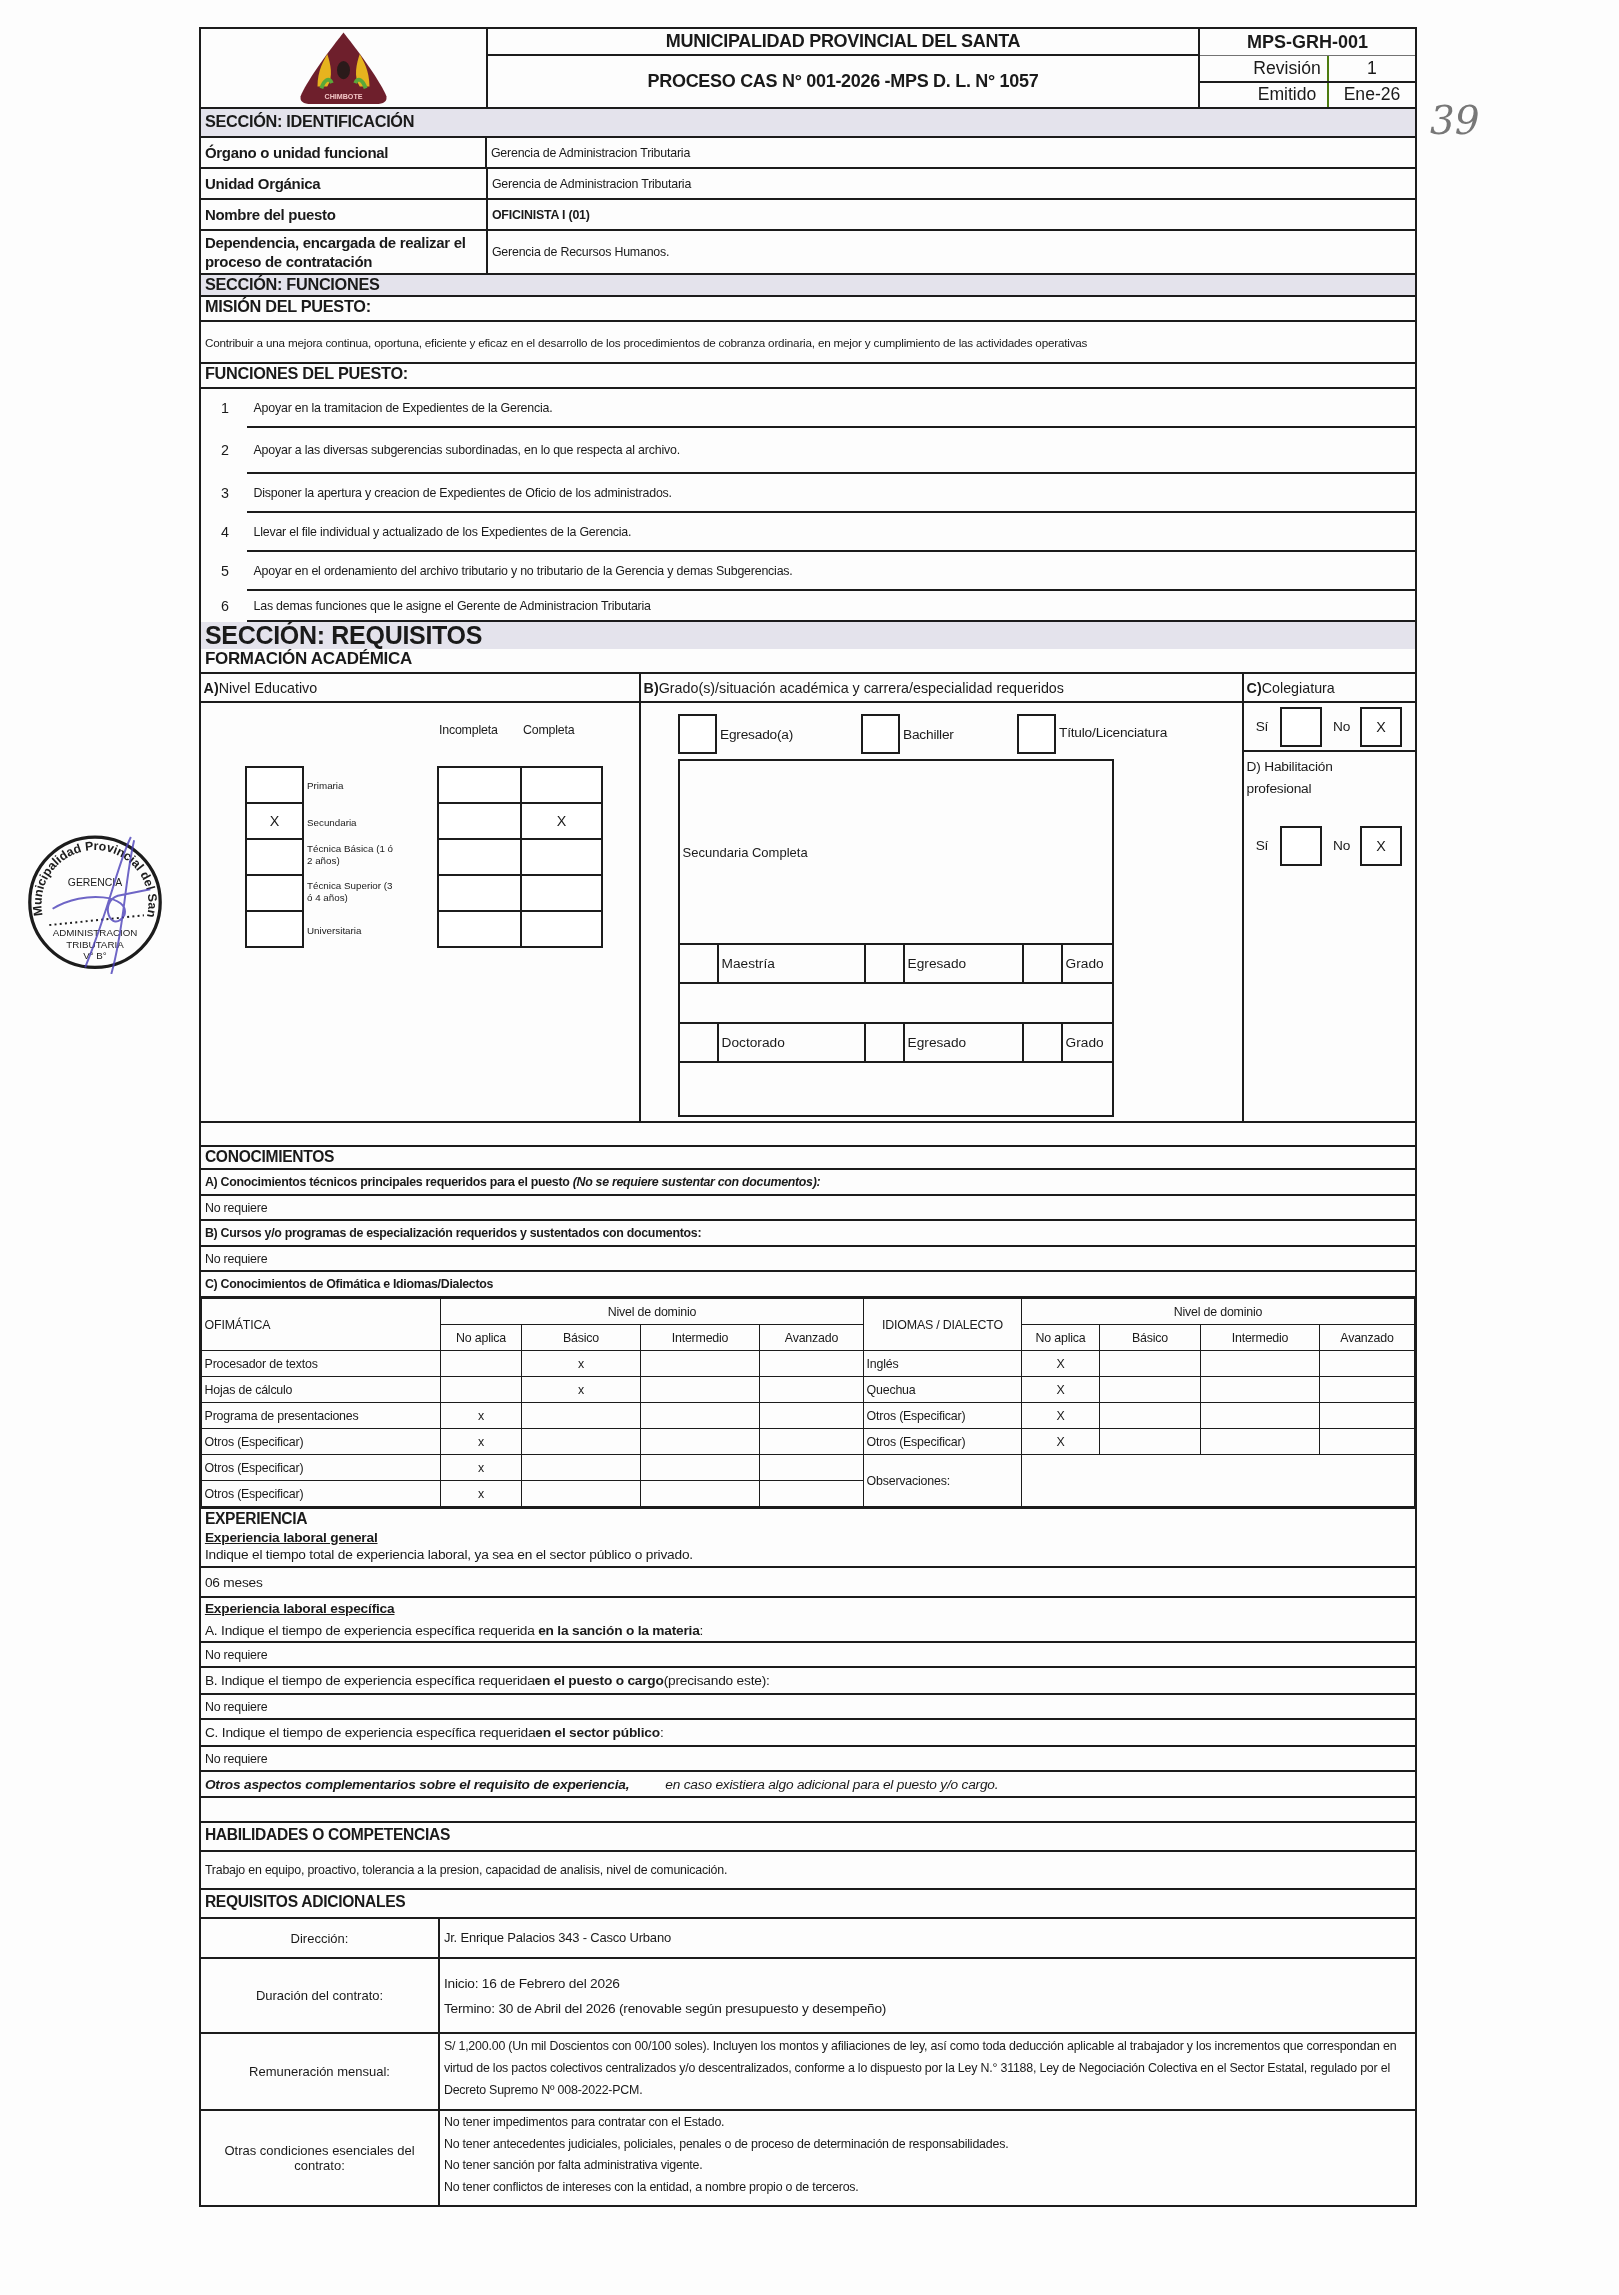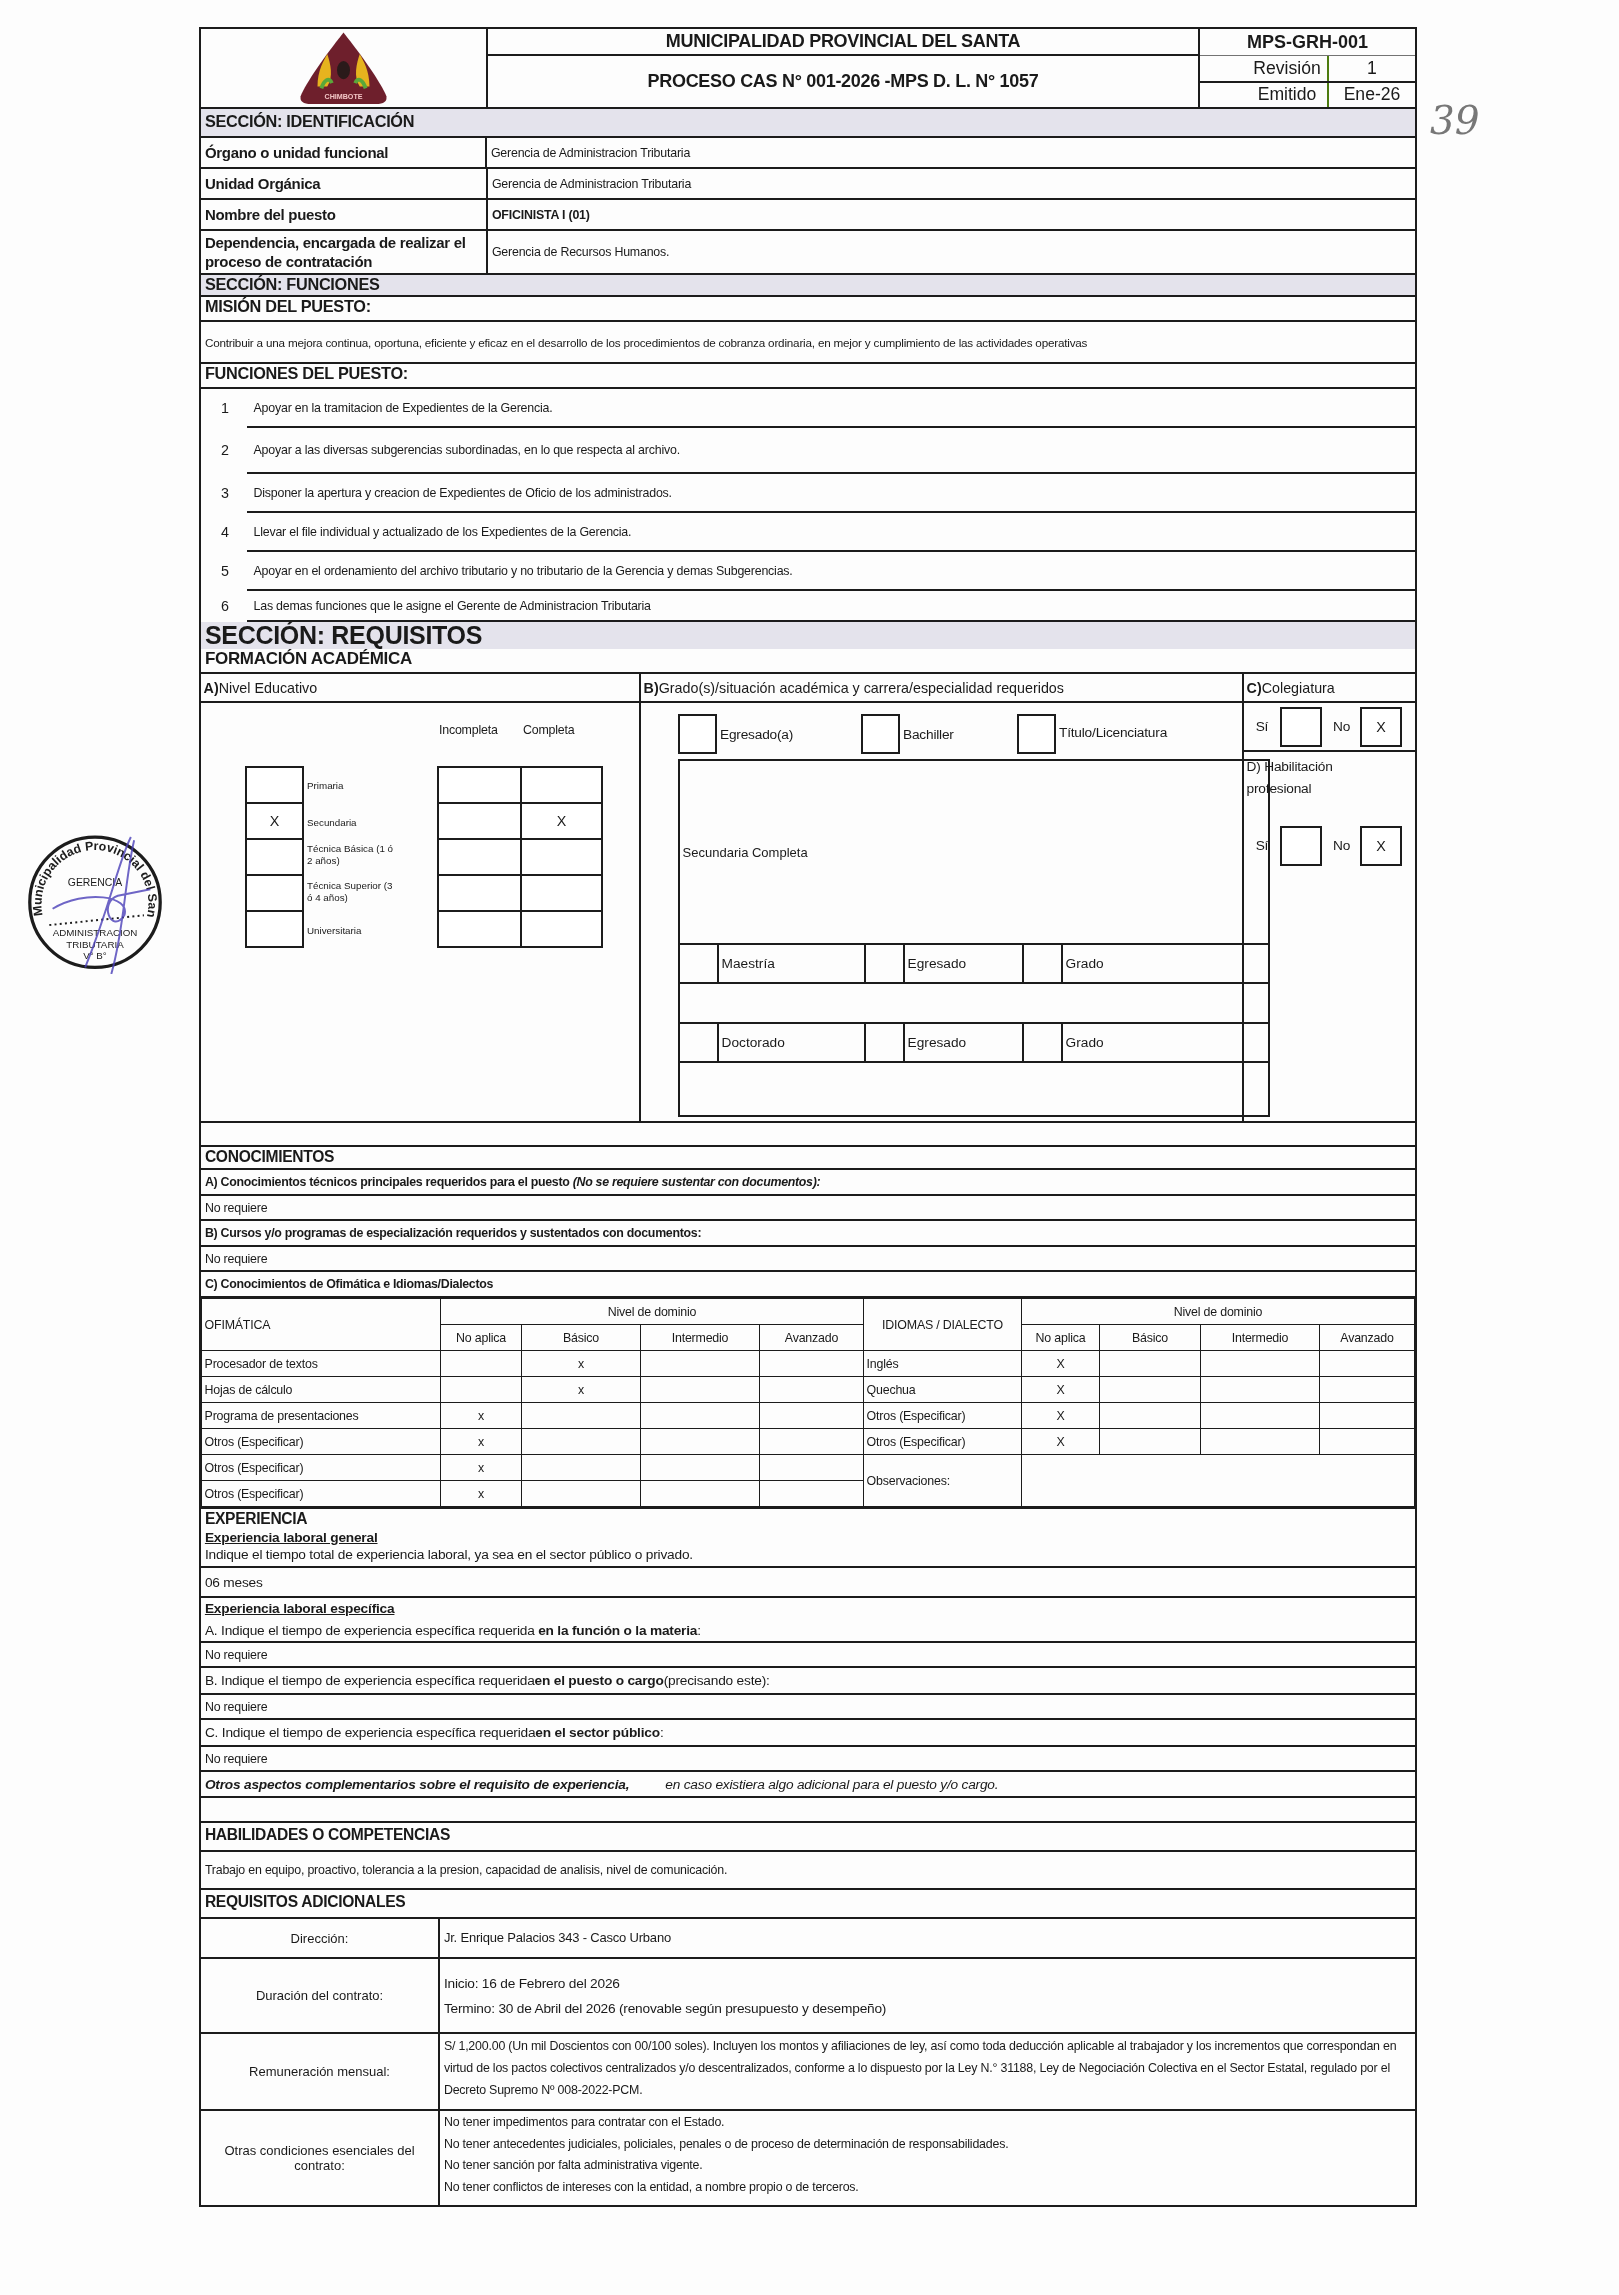--- a/index.html
+++ b/index.html
@@ -213,21 +213,21 @@
           <b>B)</b>
           <span> Grado(s)/situación académica y carrera/especialidad requeridos</span>
         </div>
       <div class="abs box" style="left:37px;top:40px;width:39px;height:40px;"></div>
       <div class="abs val" style="left:79px;top:53px;font-size:13.7px;">Egresado(a)</div>
       <div class="abs box" style="left:220px;top:40px;width:39px;height:40px;"></div>
       <div class="abs val" style="left:262px;top:53px;font-size:13.7px;">Bachiller</div>
       <div class="abs box" style="left:376px;top:40px;width:39px;height:40px;"></div>
       <div class="abs val" style="left:418px;top:51px;font-size:13.7px;">Título/Licenciatura</div>
 
-      <div class="abs" style="left:37px;top:85px;width:592px;height:358px;border:2px solid #1c1c1c;">
+      <div class="abs" style="left:37px;top:85px;width:436px;height:358px;border:2px solid #1c1c1c;">
         <div style="height:184px;border-bottom:2px solid #1c1c1c;display:flex;align-items:center;padding-left:2.6px;font-size:13px;">Secundaria Completa</div>
         <div style="display:flex;height:39px;border-bottom:2px solid #1c1c1c;font-size:13.7px;">
           <div style="width:39px;border-right:2px solid #1c1c1c;"></div>
           <div style="width:147px;border-right:2px solid #1c1c1c;display:flex;align-items:center;padding-left:2.6px;">Maestría</div>
           <div style="width:39px;border-right:2px solid #1c1c1c;"></div>
           <div style="width:119px;border-right:2px solid #1c1c1c;display:flex;align-items:center;padding-left:2.6px;">Egresado</div>
           <div style="width:39px;border-right:2px solid #1c1c1c;"></div>
           <div style="flex:1;display:flex;align-items:center;padding-left:2.6px;">Grado</div>
         </div>
         <div style="height:40px;border-bottom:2px solid #1c1c1c;"></div>
@@ -385,21 +385,21 @@
   <div style="border-left:2px solid #1c1c1c;border-right:2px solid #1c1c1c;border-bottom:2px solid #1c1c1c;padding-bottom:1.3px;">
     <div class="sec-title" style="padding:1.3px 3.9px;font-size:15.6px;">EXPERIENCIA</div>
     <div class="exp-line" style="font-weight:bold;text-decoration:underline;padding-top:0;">Experiencia laboral general</div>
     <div class="exp-line" style="padding-top:0;">Indique el tiempo total de experiencia laboral, ya sea en el sector público o privado.</div>
   </div>
   <div class="row" style="height:30px;">
       <div class="cell val" style="font-size:13.7px;">06 meses</div>
     </div>
   <div style="border-left:2px solid #1c1c1c;border-right:2px solid #1c1c1c;border-bottom:2px solid #1c1c1c;">
     <div class="exp-line" style="font-weight:bold;text-decoration:underline;">Experiencia laboral específica</div>
-    <div class="exp-line" style="padding-top:5.2px;"><span>A. Indique el tiempo de experiencia específica requerida </span><b>en la función o la materia</b><span>:</span></div>
+    <div class="exp-line" style="padding-top:5.2px;"><span>A. Indique el tiempo de experiencia específica requerida </span><b>en la sanción o la materia</b><span>:</span></div>
   </div>
   <div class="row" style="height:25px;">
       <div class="cell val">No requiere</div>
     </div>
   <div class="row" style="height:27px;">
       <div class="cell exp-line">
         <span>B. Indique el tiempo de experiencia específica requerida </span>
         <b>en el puesto o cargo</b>
         <span> (precisando este):</span>
       </div>

